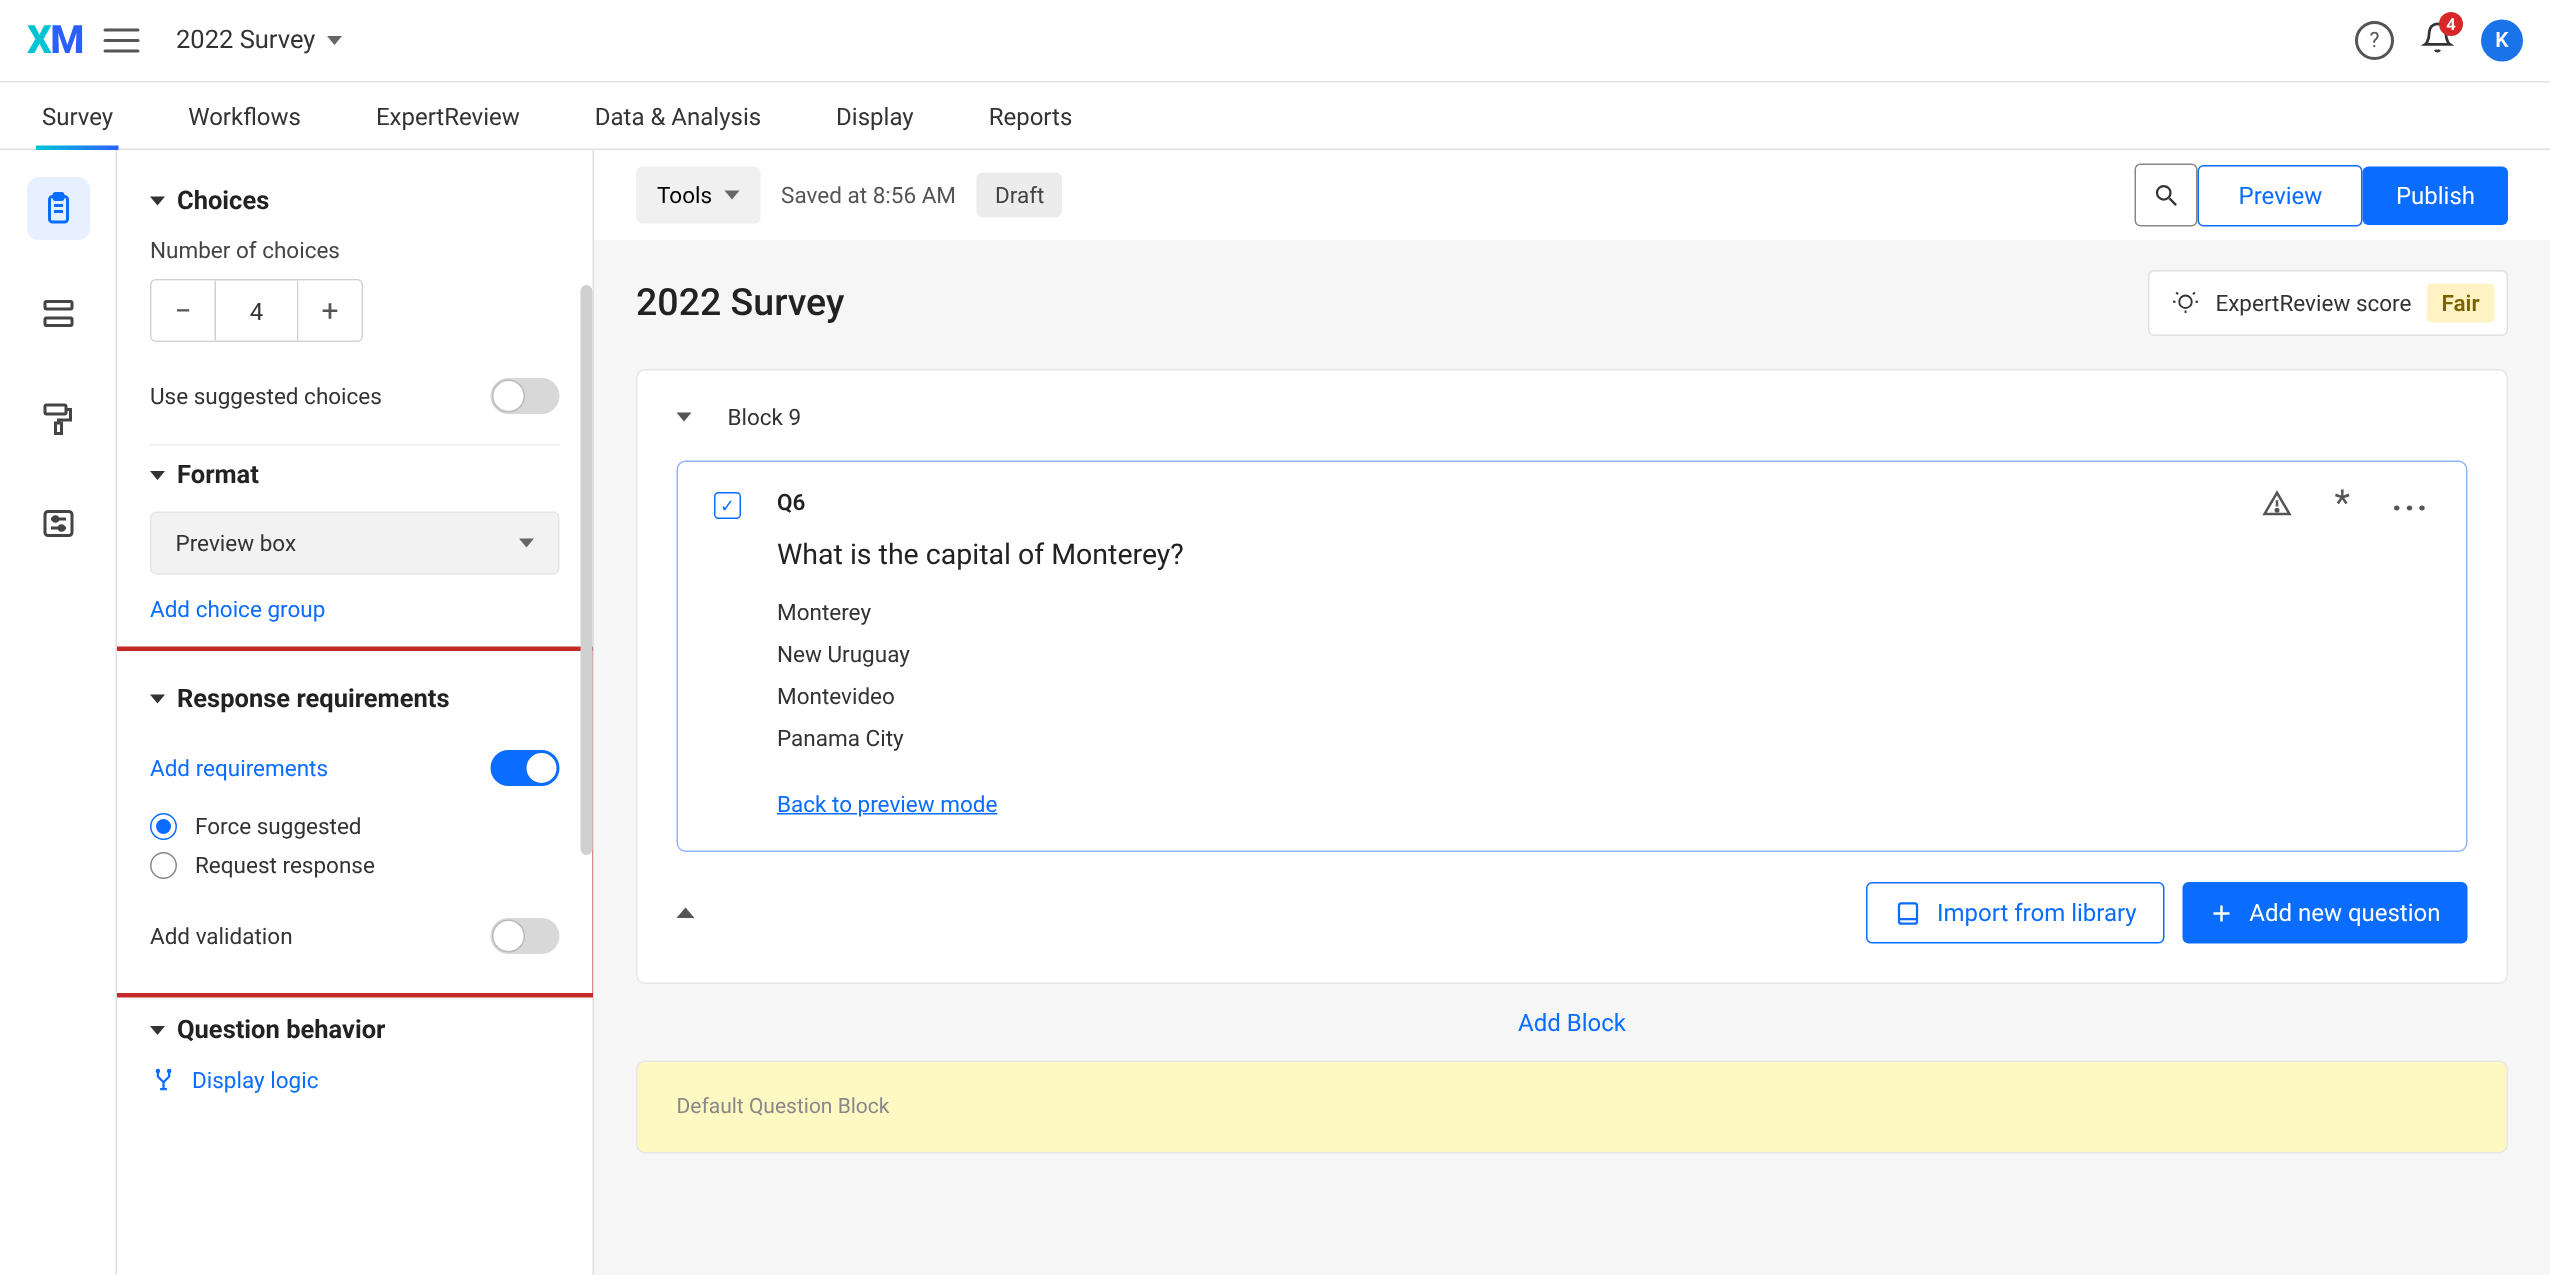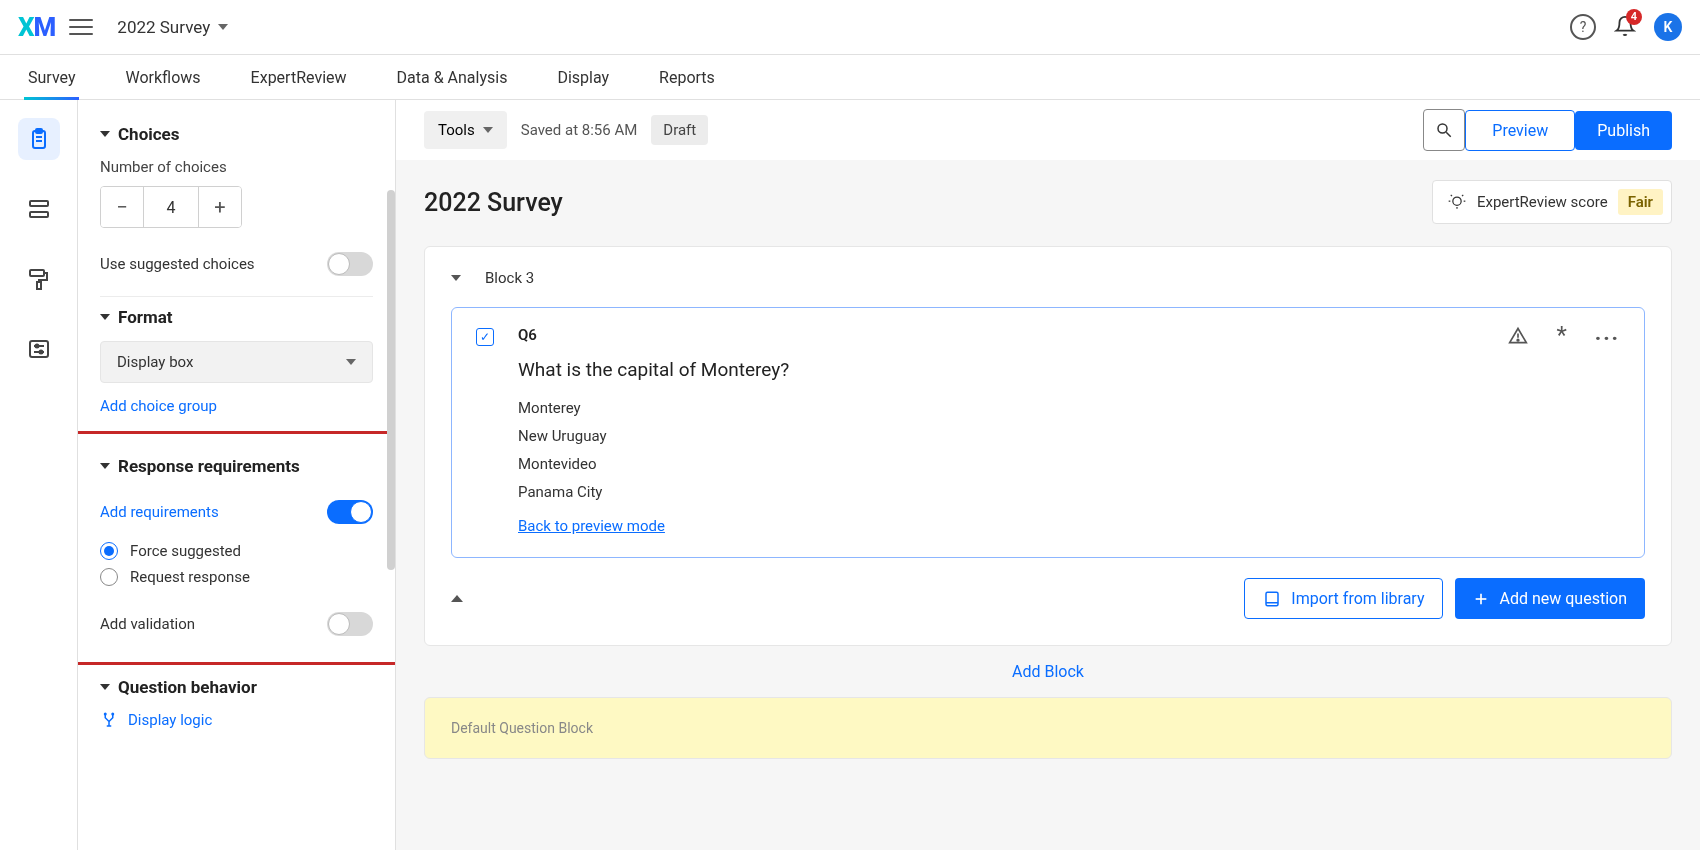--- a/index.html
+++ b/index.html
@@ -80,21 +80,21 @@
 .fair-chip { background: #fff3c4; color: #7a6200; padding: 4px 10px; border-radius: 3px; font-weight: 600; }
 .block { background: #fff; border: 1px solid #e6e6e6; border-radius: 6px; padding: 22px 26px 26px; margin-bottom: 14px; }
 .block-header { display: flex; align-items: center; gap: 24px; margin-bottom: 20px; }
 .question-card { border: 1.5px solid #8db6ff; border-radius: 6px; padding: 18px 24px 22px; position: relative; }
 .question-top { display: flex; align-items: flex-start; }
 .check-box { width: 18px; height: 18px; border: 1.5px solid #0a6dff; border-radius: 3px; background: #fff; display: flex; align-items: center; justify-content: center; color: #0a6dff; font-size: 12px; margin-right: 24px; margin-top: 2px; cursor: pointer; }
 .q-content { flex: 1; }
 .q-id { font-size: 15px; font-weight: 600; color: #222; margin-bottom: 14px; }
 .q-text { font-size: 19px; color: #222; margin-bottom: 18px; }
 .q-option { font-size: 15px; color: #333; margin-bottom: 10px; }
-.preview-link { color: #0a6dff; text-decoration: underline; font-size: 15px; cursor: pointer; display: inline-block; margin-top: 6px; }
+.preview-link { color: #0a6dff; text-decoration: underline; font-size: 15px; cursor: pointer; display: inline-block; margin-top: 16px; }
 .q-actions { display: flex; gap: 28px; color: #555; }
 .q-actions span { cursor: pointer; font-size: 20px; }
 .block-footer { display: flex; justify-content: space-between; align-items: center; margin-top: 20px; }
 .caret-up { width: 0; height: 0; border-left: 6px solid transparent; border-right: 6px solid transparent; border-bottom: 7px solid #555; cursor: pointer; }
 .footer-btns { display: flex; gap: 12px; }
 .btn-outline-blue.with-icon, .btn-solid-blue.with-icon { display: flex; align-items: center; gap: 10px; padding: 10px 18px; }
 .add-block { text-align: center; color: #0a6dff; font-size: 16px; margin: 16px 0; cursor: pointer; }
 .block-default { background: #fef9c3; border: 1px solid #e6e6e6; border-radius: 6px; padding: 22px 26px; }
 </style>
 </head>
@@ -186,21 +186,21 @@
             <div class="knob"></div>
           </div>
       </div>
       <div class="divider"></div>
 
       <div class="section-header">
         <span class="caret"></span>
         <span>Format</span>
       </div>
       <div class="select-box">
-        <span>Display box</span>
+        <span>Preview box</span>
         <span class="chev-down"></span>
       </div>
       <span class="link-blue">Add choice group</span>
     </div>
 
     <div class="highlight-box">
       <div class="section-header">
         <span class="caret"></span>
         <span>Response requirements</span>
       </div>
@@ -277,21 +277,21 @@
               <line x1="18" y1="5" x2="19.5" y2="3.5"></line>
             </svg>
           <span>ExpertReview score</span>
           <span class="fair-chip">Fair</span>
         </div>
       </div>
 
       <div class="block">
         <div class="block-header">
           <span class="chev-down" style="border-top-color:#555"></span>
-          <span style="font-size:15px;color:#333">Block 3</span>
+          <span style="font-size:15px;color:#333">Block 9</span>
         </div>
 
         <div class="question-card">
           <div class="question-top">
             <div class="check-box">✓</div>
             <div class="q-content">
               <div class="q-id">Q6</div>
               <div class="q-text">What is the capital of Monterey?</div>
               <div class="q-option">Monterey</div>
               <div class="q-option">New Uruguay</div>

